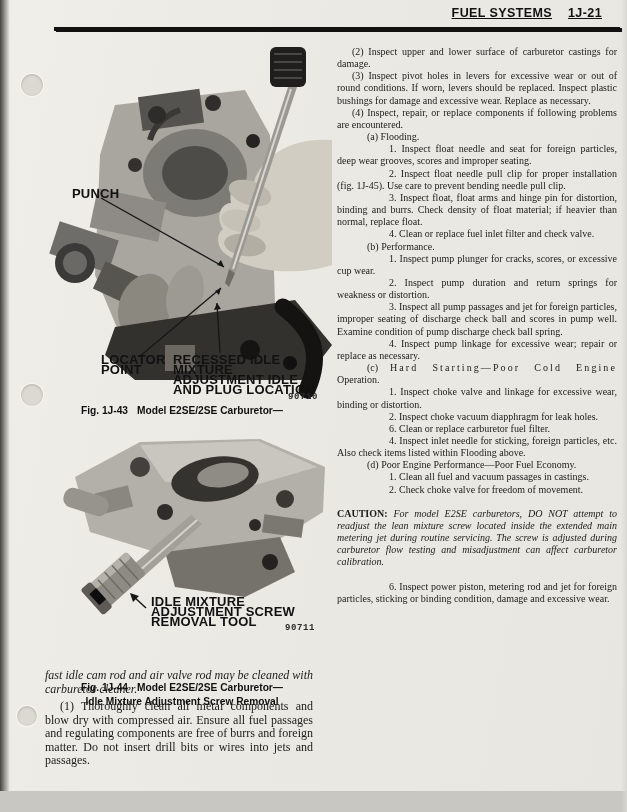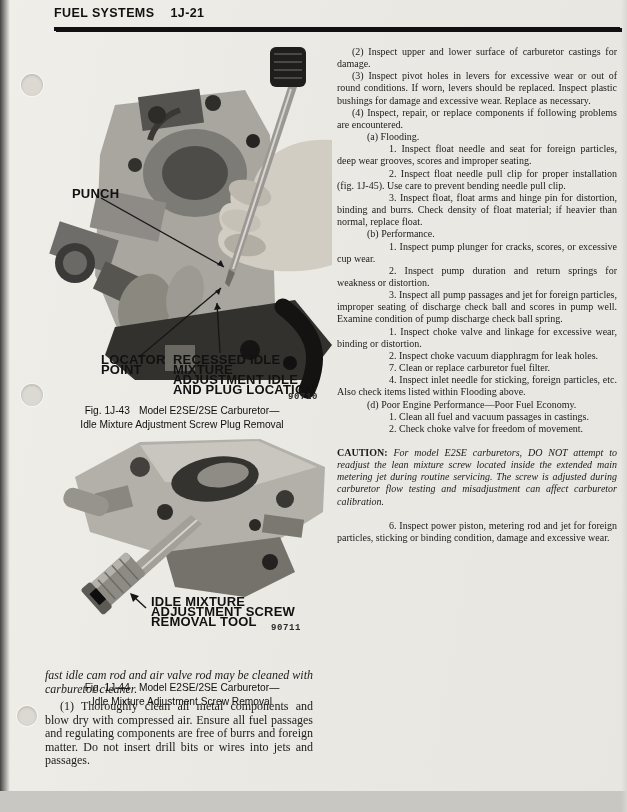--- a/index.html
+++ b/index.html
@@ -14,23 +14,23 @@
   .edge-bottom{position:absolute;left:0;top:791px;width:627px;height:21px;background:#c9c7c1;}
   .edge-right{position:absolute;right:0;top:0;width:6px;height:812px;
     background:linear-gradient(270deg,#d9d7d1,rgba(217,215,209,0));}
   .hole{position:absolute;border-radius:50%;background:#dcd9d2;
     box-shadow:inset 0 1px 3px rgba(0,0,0,.18), 0 0 0 1px rgba(255,255,255,.5);}
   .hole.h1{left:21px;top:74px;width:22px;height:22px;}
   .hole.h2{left:21px;top:384px;width:22px;height:22px;}
   .hole.h3{left:17px;top:706px;width:20px;height:20px;}
 
   
-  .header{position:absolute;left:54px;top:6px;width:563px;
+  .header{position:absolute;left:39px;top:6px;width:563px;text-align:right;
     font-family:"Liberation Sans",sans-serif;font-weight:bold;font-size:12.5px;
-    letter-spacing:.4px;color:#111;}
+    letter-spacing:.4px;color:#111;text-decoration:underline;}
   .header .pgno{margin-left:16px;}
   .rule{position:absolute;left:54px;top:27px;width:566px;height:4px;background:#111;
     box-shadow:2px 1px 0 #111;}
 
   
   .rcol{position:absolute;left:337px;top:46px;width:280px;font-size:10px;
     line-height:12.15px;text-align:justify;}
   .rcol p{margin:0;}
   .i1{text-indent:15px;}
   .i2{text-indent:30px;}
@@ -49,21 +49,21 @@
   .figure{position:absolute;left:45px;}
   .fig1{top:45px;width:287px;height:360px;}
   .fig2{top:437px;width:287px;height:200px;}
   .figure svg{position:absolute;left:0;top:0;}
   .plabel{position:absolute;font-family:"Liberation Sans",sans-serif;font-weight:bold;
     font-size:13px;line-height:10px;color:#111;letter-spacing:.2px;}
   .pnum{position:absolute;font-family:Liberation Mono, monospace;font-weight:bold;
     font-size:9px;color:#2a2a2a;letter-spacing:.6px;}
 
   .caption{position:absolute;left:45px;width:274px;text-align:center;
-    font-family:"Liberation Sans",sans-serif;font-weight:normal;font-size:10.2px;
+    font-family:"Liberation Sans",sans-serif;font-weight:bold;font-size:10.2px;
     line-height:14px;color:#101010;}
   .cap43{top:404px;}
   .cap44{top:634px;margin-top:47px;}
   .caption .figno{margin-right:9px;}
 </style>
 </head>
 <body>
 
 <div class="page">
 
@@ -128,21 +128,20 @@
       <polygon points="172,258 169,265 176,264" fill="#161616"></polygon>
     </svg>
     <div class="plabel" style="left:27px;top:144px;width:50px;">PUNCH</div>
     <div class="plabel" style="left:56px;top:310px;width:58px;">LOCATOR POINT</div>
     <div class="plabel" style="left:128px;top:310px;width:145px;">RECESSED IDLE MIXTURE ADJUSTMENT IDLE AND PLUG LOCATION</div>
     <div class="pnum" style="left:243px;top:347px;">90710</div>
   </div>
 
   <div class="caption cap43">
     <div><span class="figno">Fig. 1J-43</span><span>Model E2SE/2SE Carburetor—</span></div>
-    <div>Idle Mixture Adjustment Screw Plug Removal</div>
   </div>
 
   <div class="figure fig2">
     <svg width="287" height="200" viewBox="0 0 287 200">
 
       <polygon points="30,40 95,5 215,2 280,30 278,75 230,105 120,118 45,95" fill="#b3b0aa"></polygon>
       <polygon points="95,8 213,4 272,30 210,48 120,45" fill="#c9c6c0"></polygon>
       <ellipse cx="170" cy="42" rx="44" ry="22" fill="#35332f" transform="rotate(-8 170 42)"></ellipse>
       <ellipse cx="178" cy="38" rx="26" ry="12" fill="#8f8c86" transform="rotate(-8 178 38)"></ellipse>
       <circle cx="95" cy="30" r="10" fill="#43403d"></circle>
@@ -163,46 +162,49 @@
         <rect x="46" y="128" width="52" height="8" rx="4" fill="#b5b2ac"></rect>
         <rect x="38" y="126" width="13" height="34" rx="3" fill="#5d5a55"></rect>
         <rect x="42" y="135" width="9" height="15" fill="#0e0e0e"></rect>
         <path d="M58,130 v26 M68,129 v28 M78,129 v28 M88,129 v28" stroke="#6e6b66" stroke-width="1.5"></path>
       </g>
 
       <line x1="101" y1="171" x2="88" y2="159" stroke="#161616" stroke-width="1.4"></line>
       <polygon points="85,156 94,159 88,165" fill="#161616"></polygon>
     </svg>
     <div class="plabel" style="left:106px;top:160px;width:180px;">IDLE MIXTURE ADJUSTMENT SCREW REMOVAL TOOL</div>
-    <div class="pnum" style="left:226px;top:186px;">90711</div>
+    <div class="pnum" style="left:240px;top:186px;">90711</div>
   </div>
 
   <div class="caption cap44">
     <div><span class="figno">Fig. 1J-44</span><span>Model E2SE/2SE Carburetor—</span></div>
     <div>Idle Mixture Adjustment Screw Removal</div>
   </div>
 
   <div class="ltext italic lt1">fast idle cam rod and air valve rod may be cleaned with carburetor cleaner.</div>
   <div class="ltext lt2 i1">(1) Thoroughly clean all metal components and blow dry with compressed air. Ensure all fuel passages and regulating components are free of burrs and foreign matter. Do not insert drill bits or wires into jets and passages.</div>
 
   <div class="rcol">
     <p class="i1">(2) Inspect upper and lower surface of carburetor castings for damage.</p>
     <p class="i1">(3) Inspect pivot holes in levers for excessive wear or out of round conditions. If worn, levers should be replaced. Inspect plastic bushings for damage and excessive wear. Replace as necessary.</p>
     <p class="i1">(4) Inspect, repair, or replace components if following problems are encountered.</p>
     <p class="i2">(a) Flooding.</p>
     <p class="i3">1. Inspect float needle and seat for foreign particles, deep wear grooves, scores and improper seating.</p>
     <p class="i3">2. Inspect float needle pull clip for proper installation (fig. 1J-45). Use care to prevent bending needle pull clip.</p>
     <p class="i3">3. Inspect float, float arms and hinge pin for distortion, binding and burrs. Check density of float material; if heavier than normal, replace float.</p>
+    <p class="i3">4. Clean or replace fuel inlet filter and check valve.</p>
     <p class="i2">(b) Performance.</p>
     <p class="i3">1. Inspect pump plunger for cracks, scores, or excessive cup wear.</p>
     <p class="i3">2. Inspect pump duration and return springs for weakness or distortion.</p>
     <p class="i3">3. Inspect all pump passages and jet for foreign particles, improper seating of discharge check ball and scores in pump well. Examine condition of pump discharge check ball spring.</p>
+    <p class="i3">4. Inspect pump linkage for excessive wear; repair or replace as necessary.</p>
+    <p class="i2"><span>(c)</span> <span class="lsp">Hard Starting—Poor Cold Engine</span> <span>Operation.</span></p>
     <p class="i3">1. Inspect choke valve and linkage for excessive wear, binding or distortion.</p>
     <p class="i3">2. Inspect choke vacuum diapphragm for leak holes.</p>
-    <p class="i3">7. Clean or replace carburetor fuel filter.</p>
+    <p class="i3">6. Clean or replace carburetor fuel filter.</p>
     <p class="i3">4. Inspect inlet needle for sticking, foreign particles, etc. Also check items listed within Flooding above.</p>
     <p class="i2">(d) Poor Engine Performance—Poor Fuel Economy.</p>
     <p class="i3">1. Clean all fuel and vacuum passages in castings.</p>
     <p class="i3">2. Check choke valve for freedom of movement.</p>
     <p class="caution"><b>CAUTION:</b> <i>For model E2SE carburetors, DO NOT attempt to readjust the lean mixture screw located inside the extended main metering jet during routine servicing. The screw is adjusted during carburetor flow testing and misadjustment can affect carburetor calibration.</i></p>
     <p class="i3">6. Inspect power piston, metering rod and jet for foreign particles, sticking or binding condition, damage and excessive wear.</p>
   </div>
 
 </div>
 

